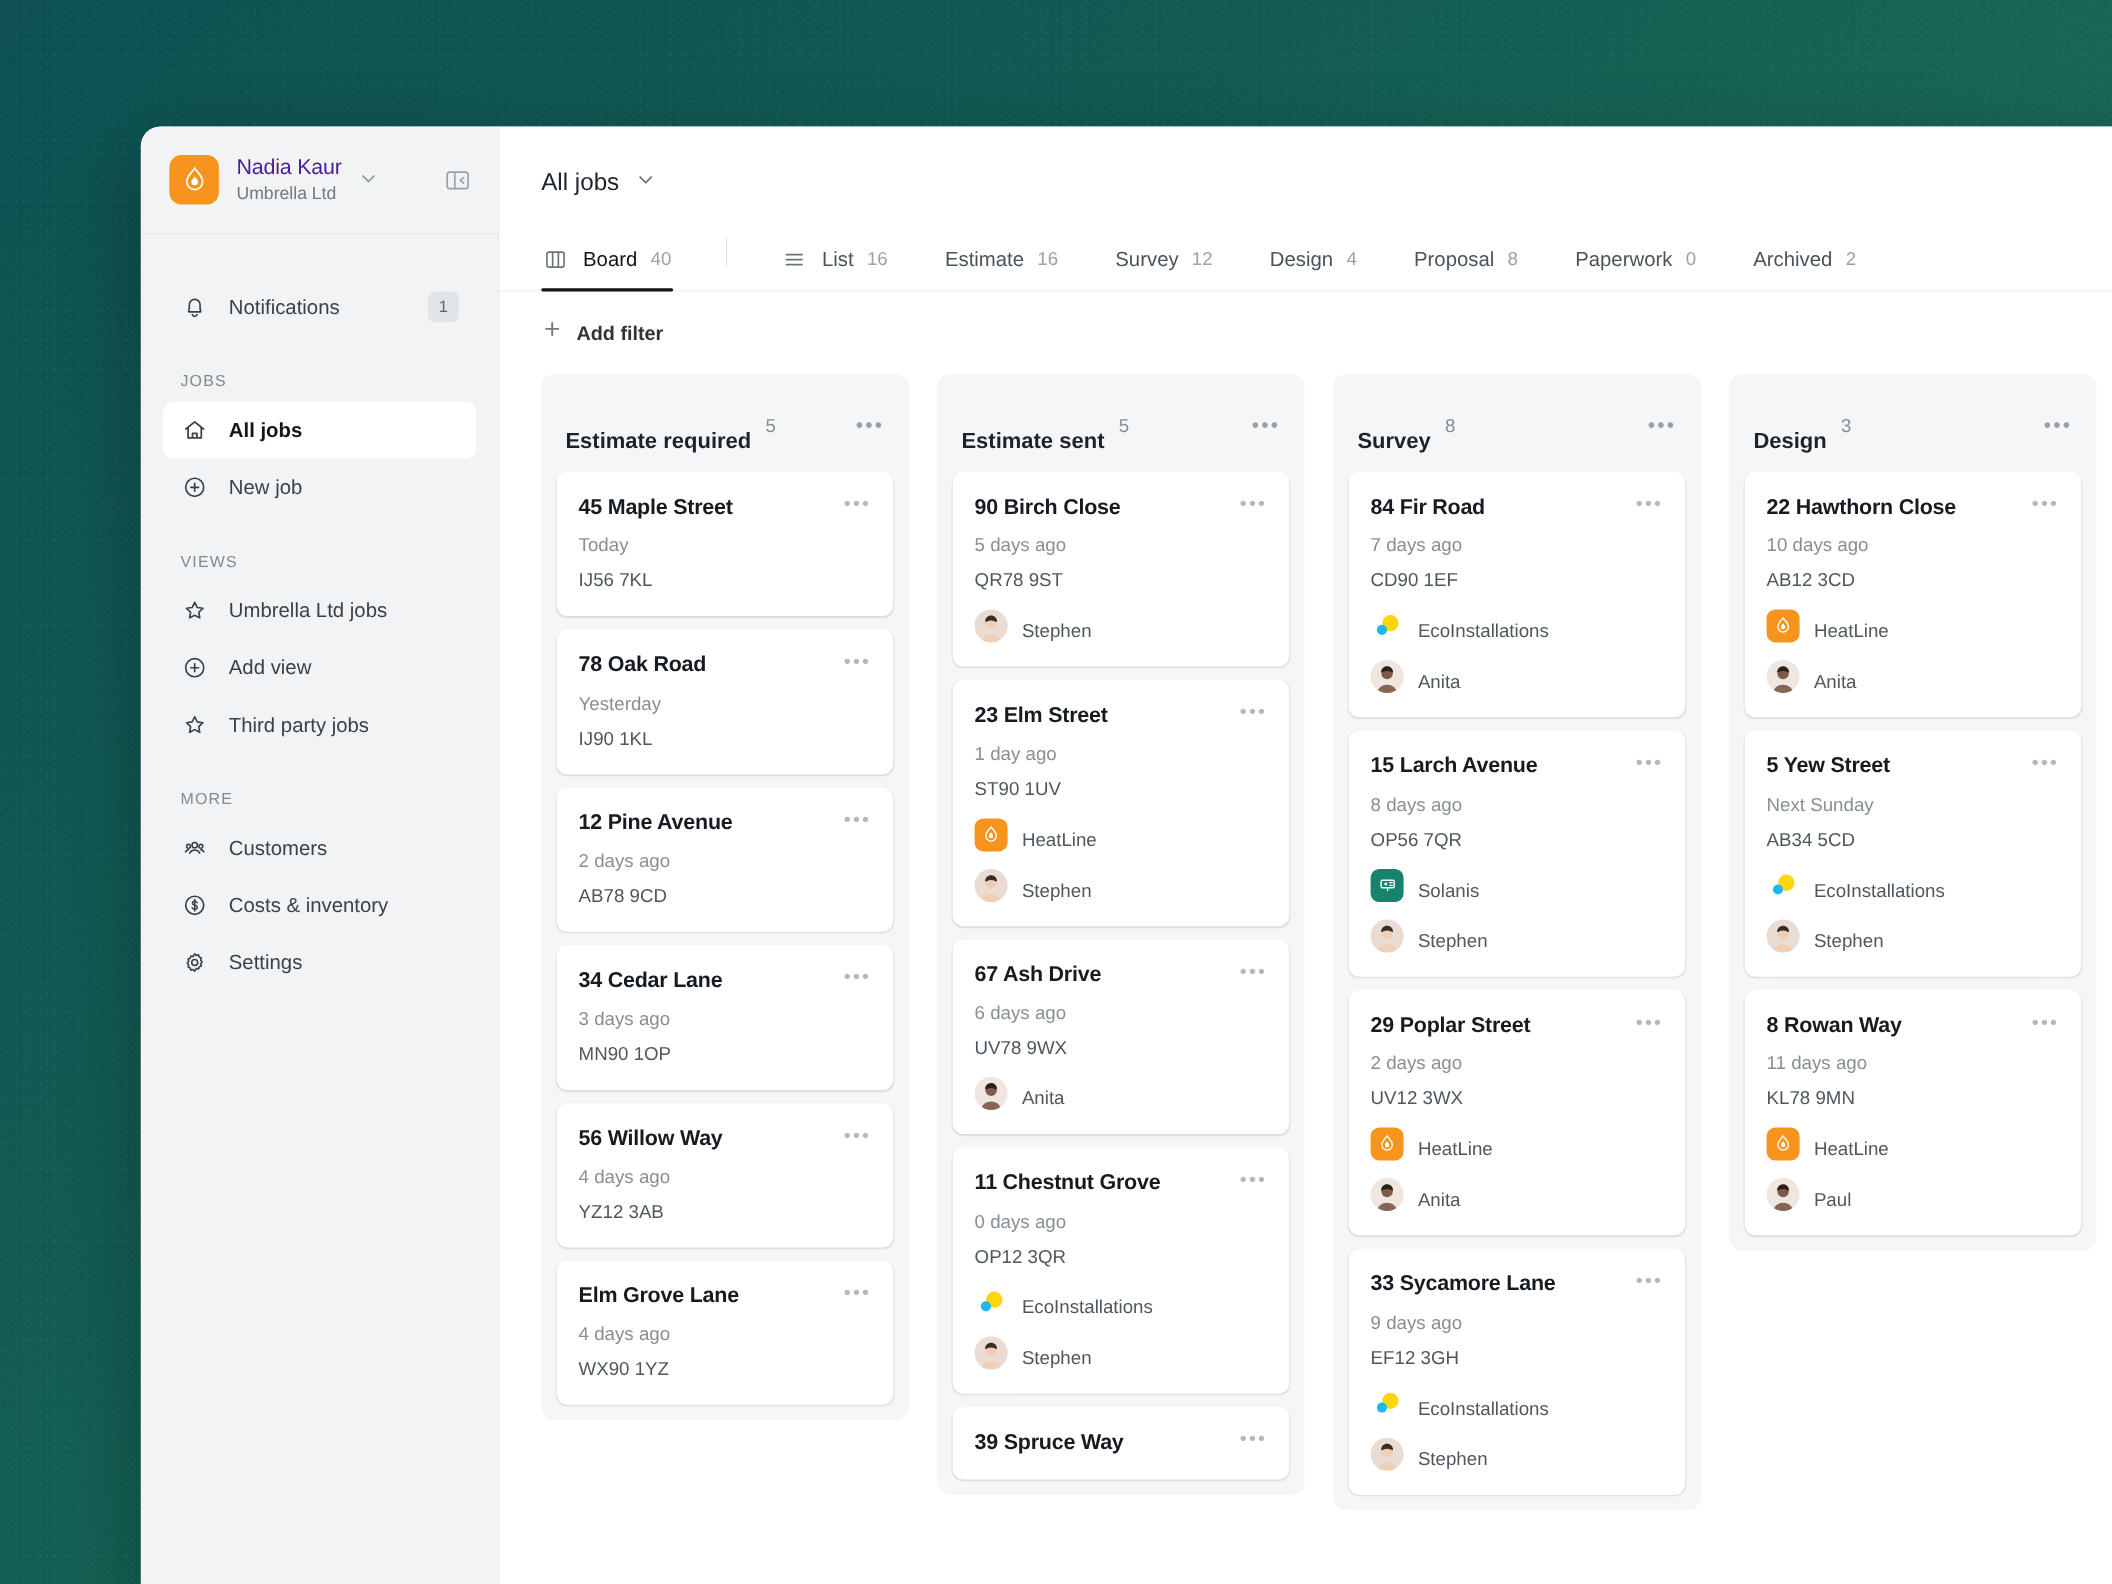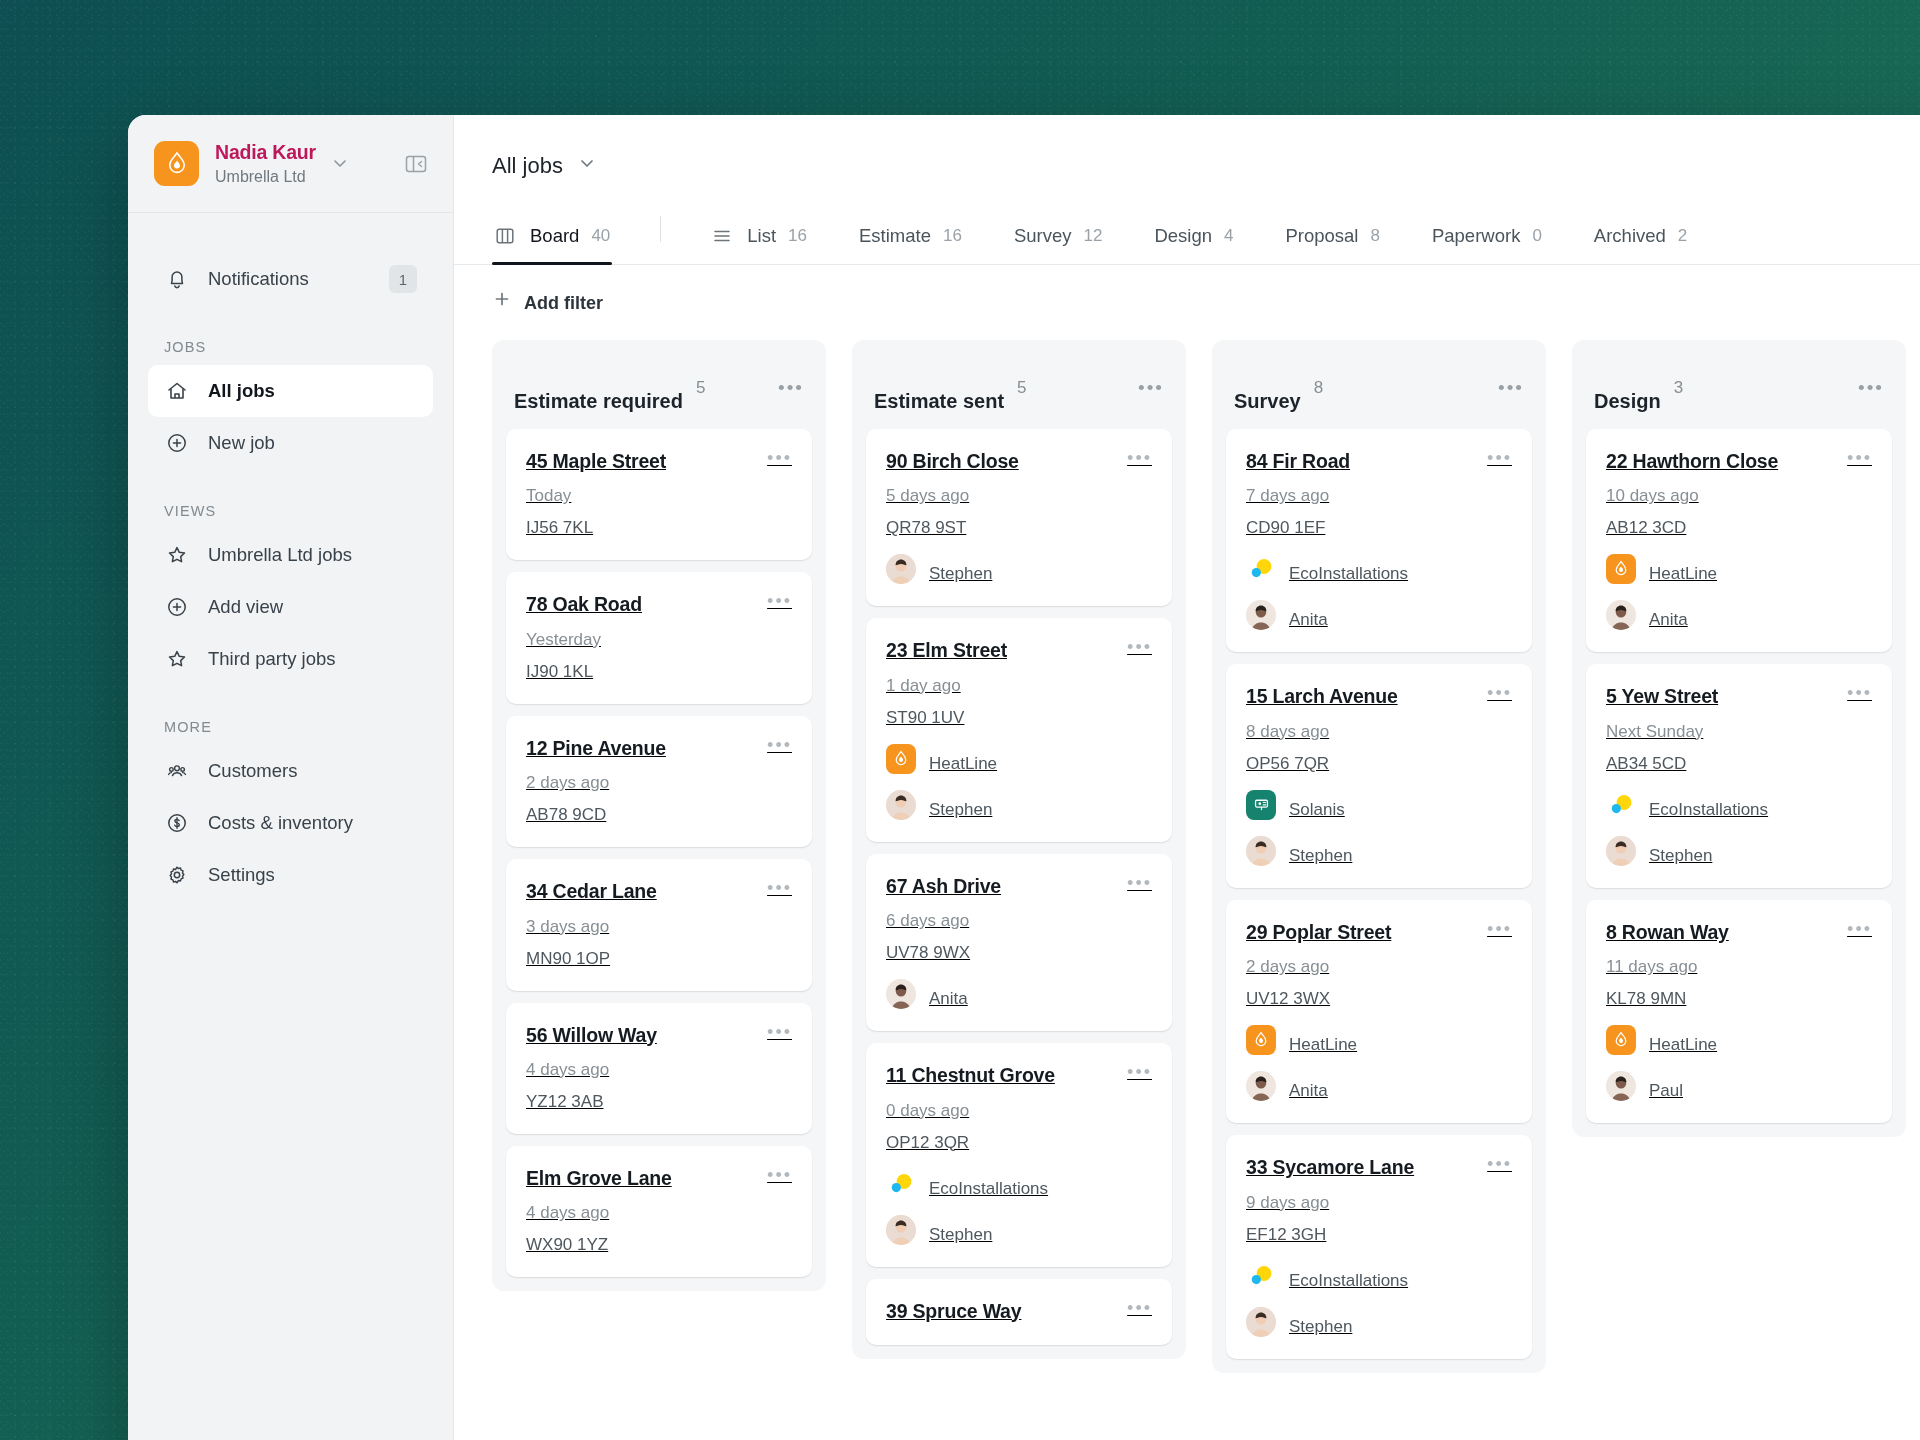--- a/index.html
+++ b/index.html
@@ -54,21 +54,21 @@
   }
   .ws-logo {
     width: 45px; height: 45px;
     border-radius: 11px;
     background: #f7941d;
     display: flex; align-items: center; justify-content: center;
     flex: 0 0 45px;
   }
   .ws-text { margin-left: 16px; line-height: 1.2; }
   .ws-name {
-    font-size: 19.5px; font-weight: 700; color: #be185d; letter-spacing: -.2px;
+    font-size: 19.5px; font-weight: 400; color: #4c1d95; letter-spacing: -.2px;
   }
   .ws-sub { font-size: 16px; color: #70797f; margin-top: 2px; }
   .ws-chev { margin-left: 14px; margin-top: 2px; color: #8b949a; }
   .ws-collapse {
     margin-left: auto;
     width: 30px; height: 30px;
     color: #9aa2a8;
   }
 
   .nav { padding: 0 20px; flex: 1; }
@@ -176,21 +176,21 @@
     max-height: 100%;
   }
   .col-head {
     display: flex; align-items: center;
     padding: 22px 22px 16px;
   }
   .col-title { font-size: 20px; font-weight: 700; color: #1d232b; margin-top: 28px; }
   .col-count { font-size: 17px; color: #858e94; margin-left: 13px; }
   .col-menu { margin-left: auto; color: #98a0a6; letter-spacing: 2px; font-size: 19px; cursor: pointer; line-height: 1; }
 
-  .cards { padding: 0 14px; display: flex; flex-direction: column; gap: 12px; text-decoration: underline; }
+  .cards { padding: 0 14px; display: flex; flex-direction: column; gap: 12px; }
   .card {
     background: #fff;
     border-radius: 10px;
     padding: 20px 20px 22px;
     box-shadow: 0 1px 2px rgba(16,24,40,.07), 0 1px 1px rgba(16,24,40,.05);
     cursor: pointer;
     position: relative;
   }
   .card-head { display: flex; align-items: flex-start; }
   .card-title {

